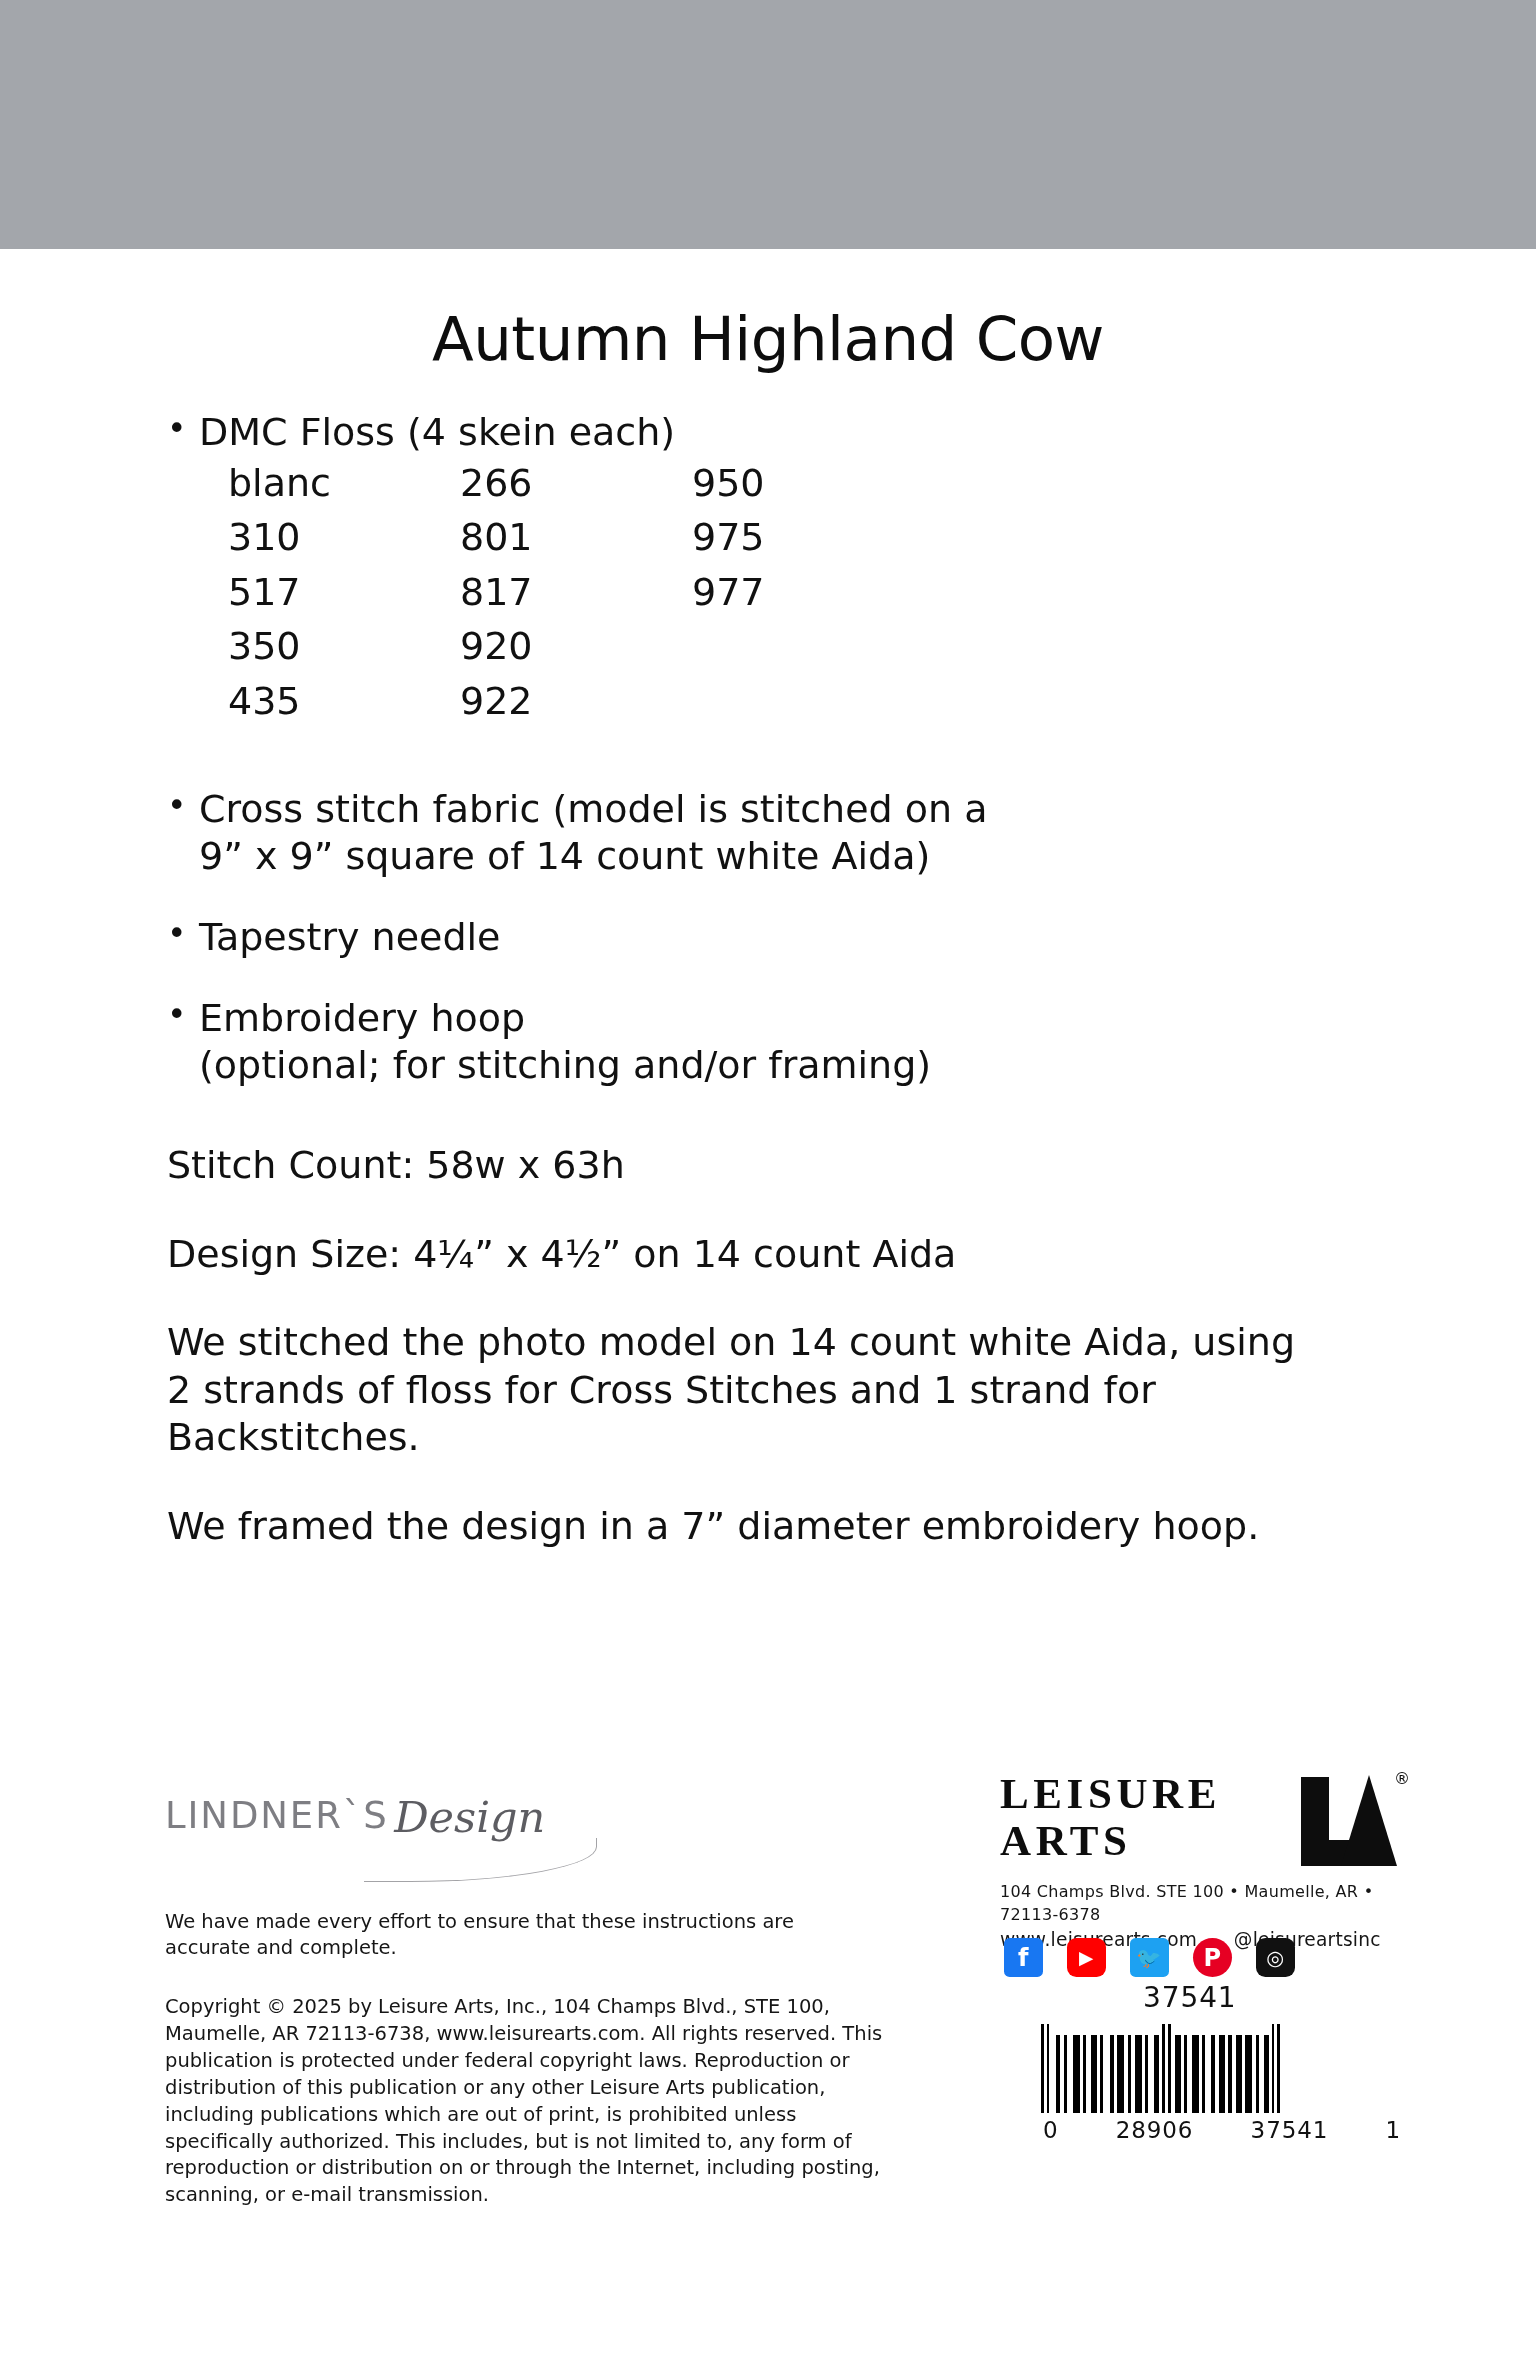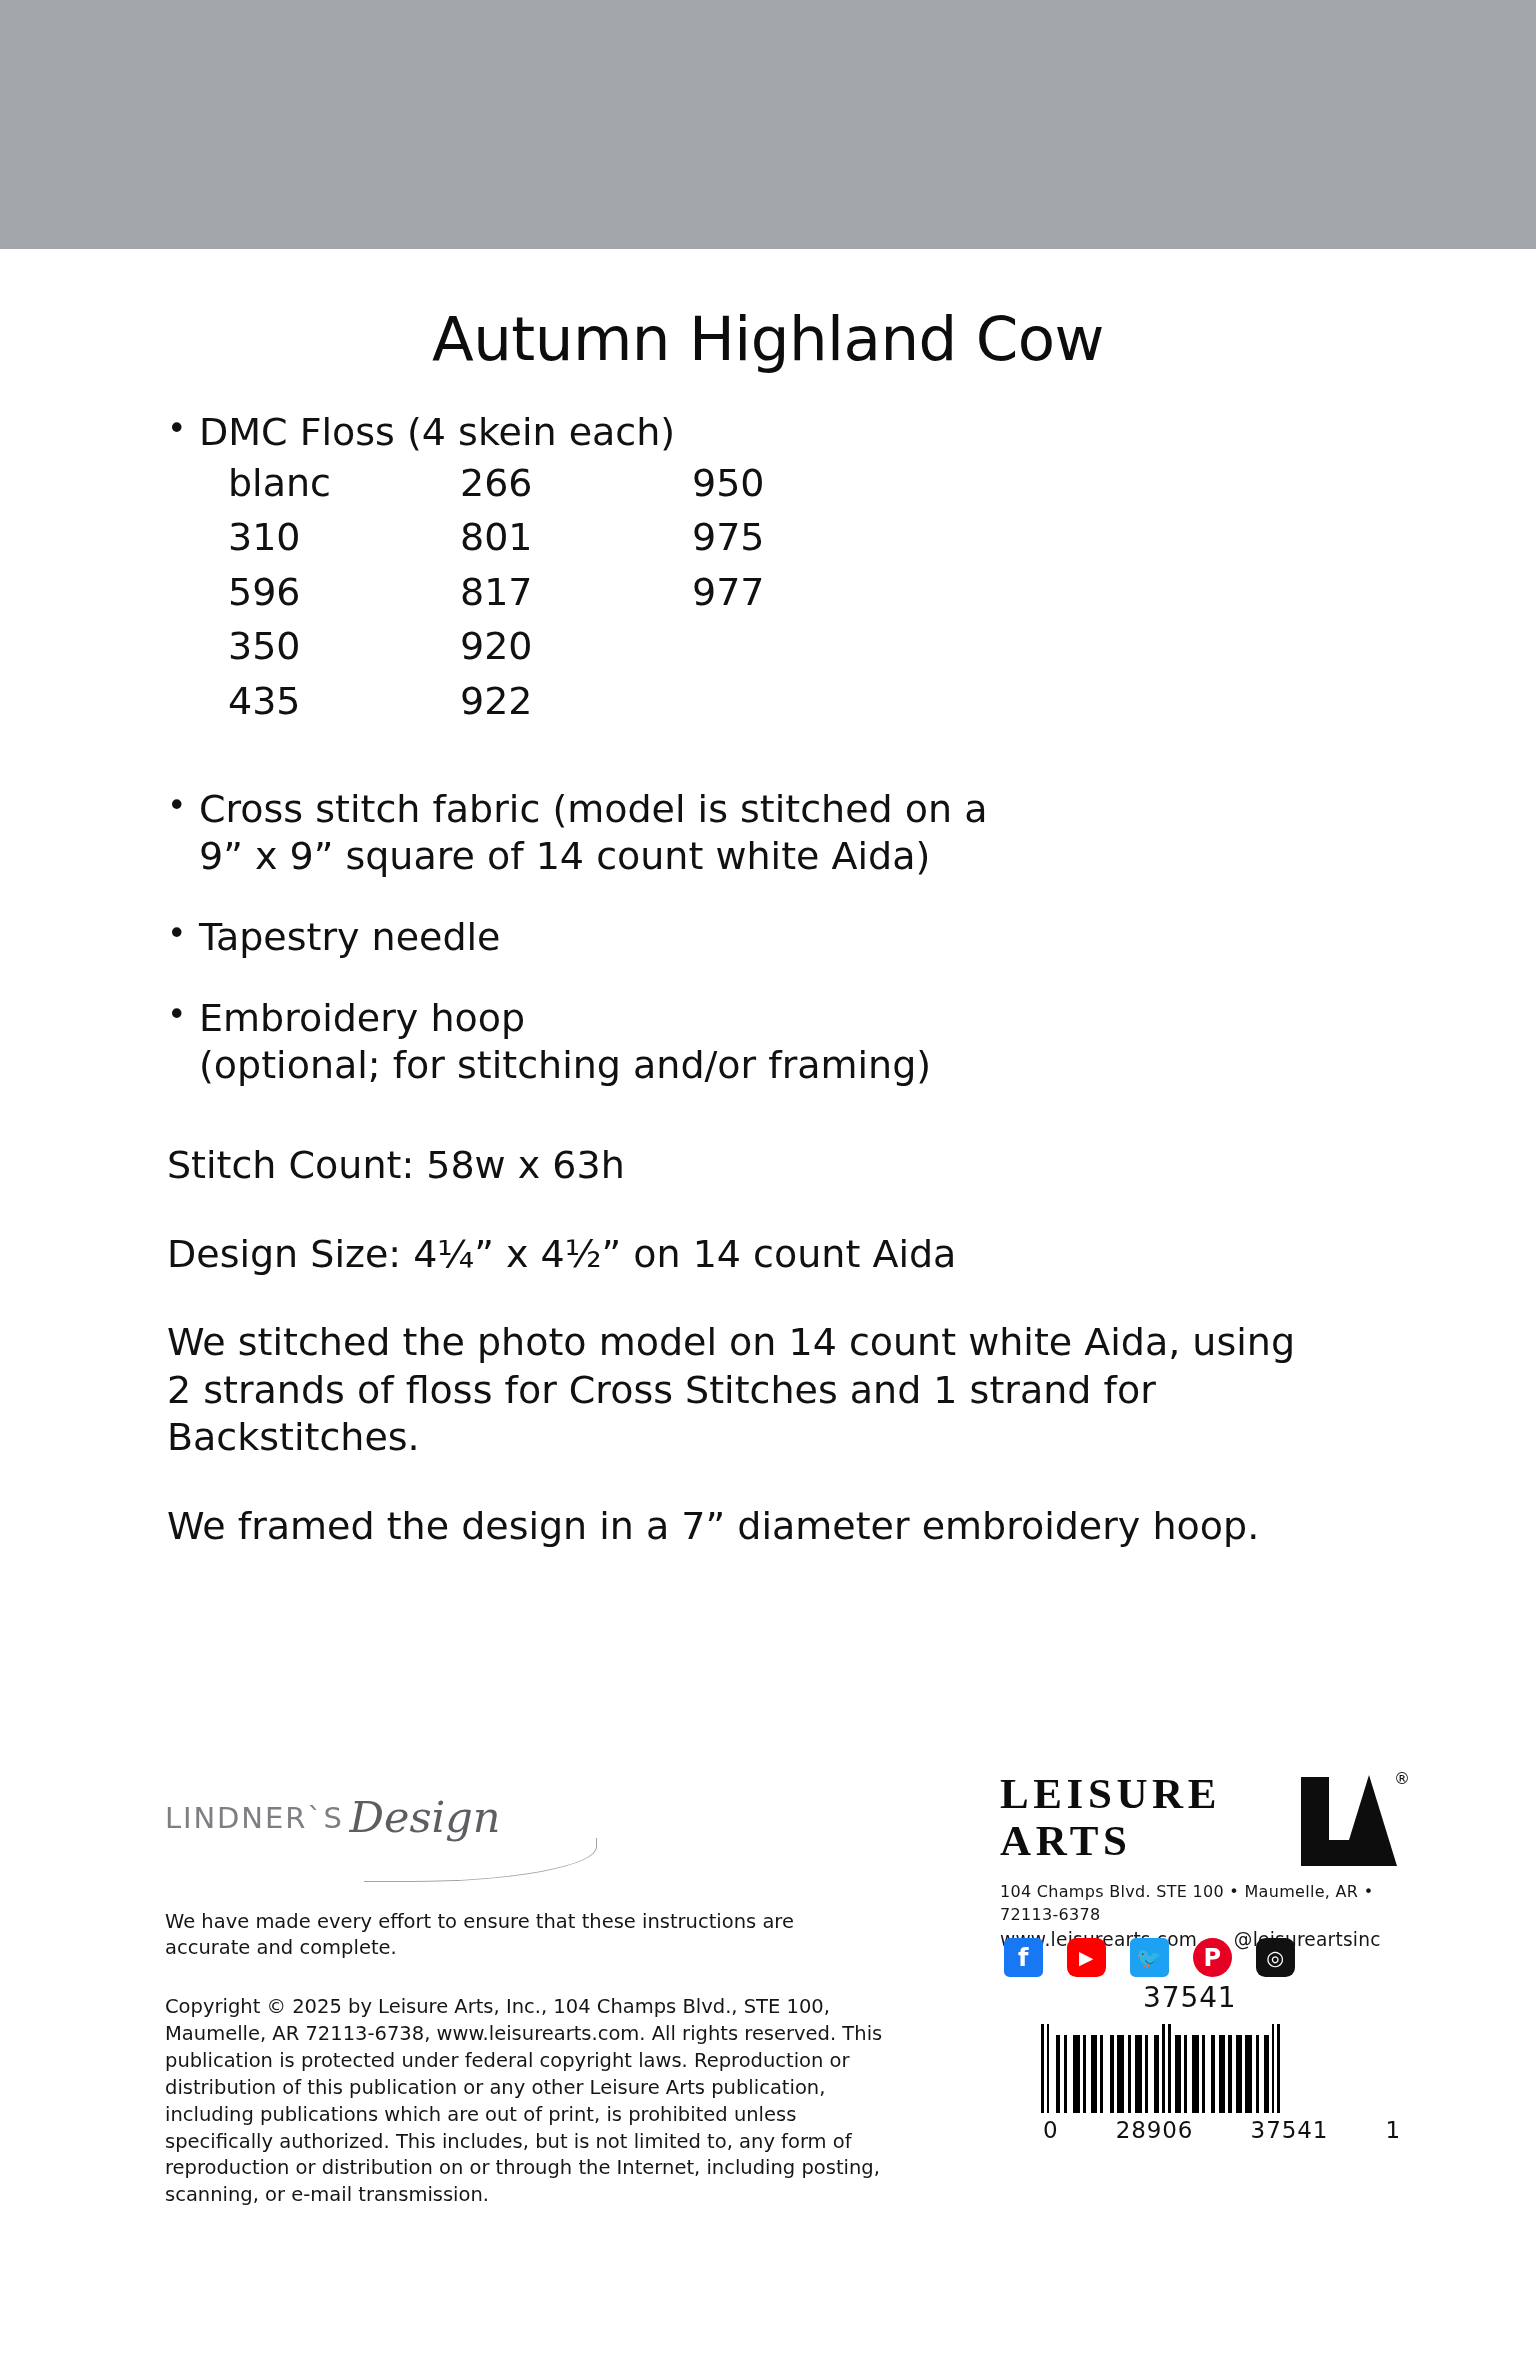--- a/index.html
+++ b/index.html
@@ -100,21 +100,21 @@
     height: 612px;
   }
   .lindner {
     position: absolute;
     left: 165px;
     top: 26px;
     width: 436px;
   }
   .lindner .lind-text {
     font-family: "DejaVu Sans", sans-serif;
-    font-size: 29px;
+    font-size: 37px;
     letter-spacing: 1.9px;
     color: #7e7e83;
   }
   .lindner .design-script {
     font-family: "DejaVu Serif", serif;
     font-style: italic;
     font-size: 43px;
     color: #5d5d62;
     margin-left: 5.6px;
     position: relative;
@@ -303,21 +303,21 @@
           <td class="c0">blanc</td>
           <td class="c1">266</td>
           <td class="c2">950</td>
         </tr>
         <tr>
           <td class="c0">310</td>
           <td class="c1">801</td>
           <td class="c2">975</td>
         </tr>
         <tr>
-          <td class="c0">596</td>
+          <td class="c0">517</td>
           <td class="c1">817</td>
           <td class="c2">977</td>
         </tr>
         <tr>
           <td class="c0">350</td>
           <td class="c1">920</td>
           <td class="c2"></td>
         </tr>
         <tr>
           <td class="c0">435</td>

